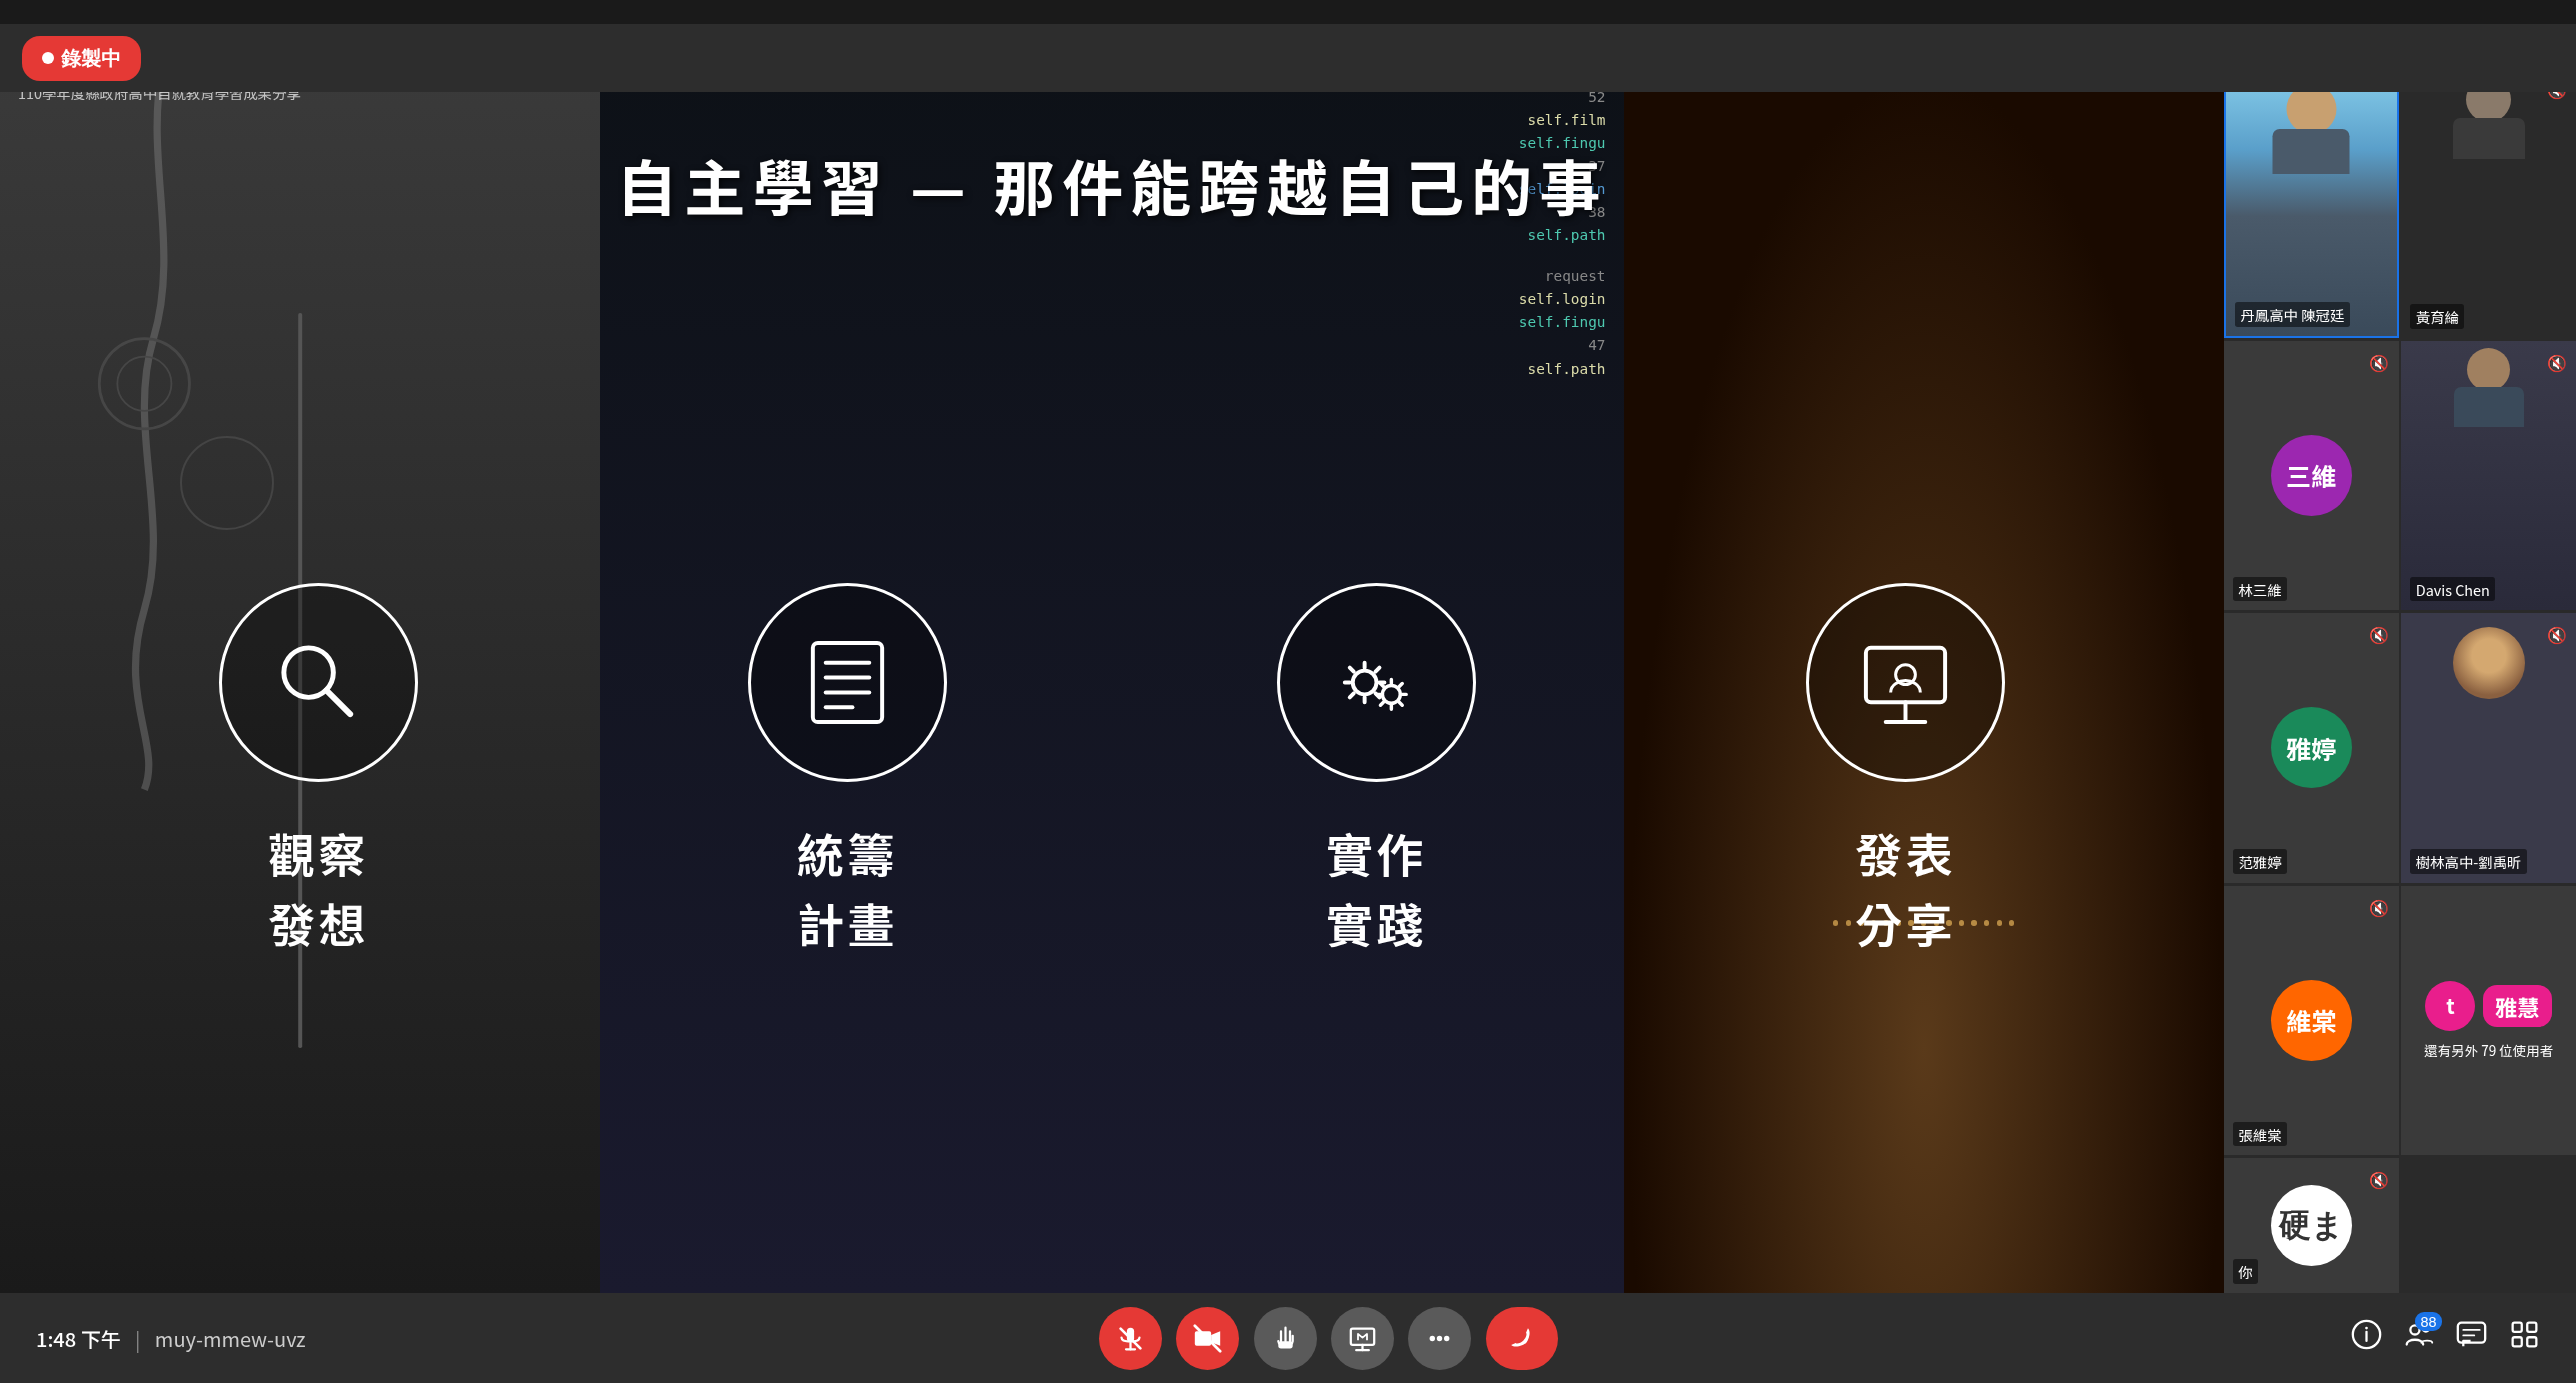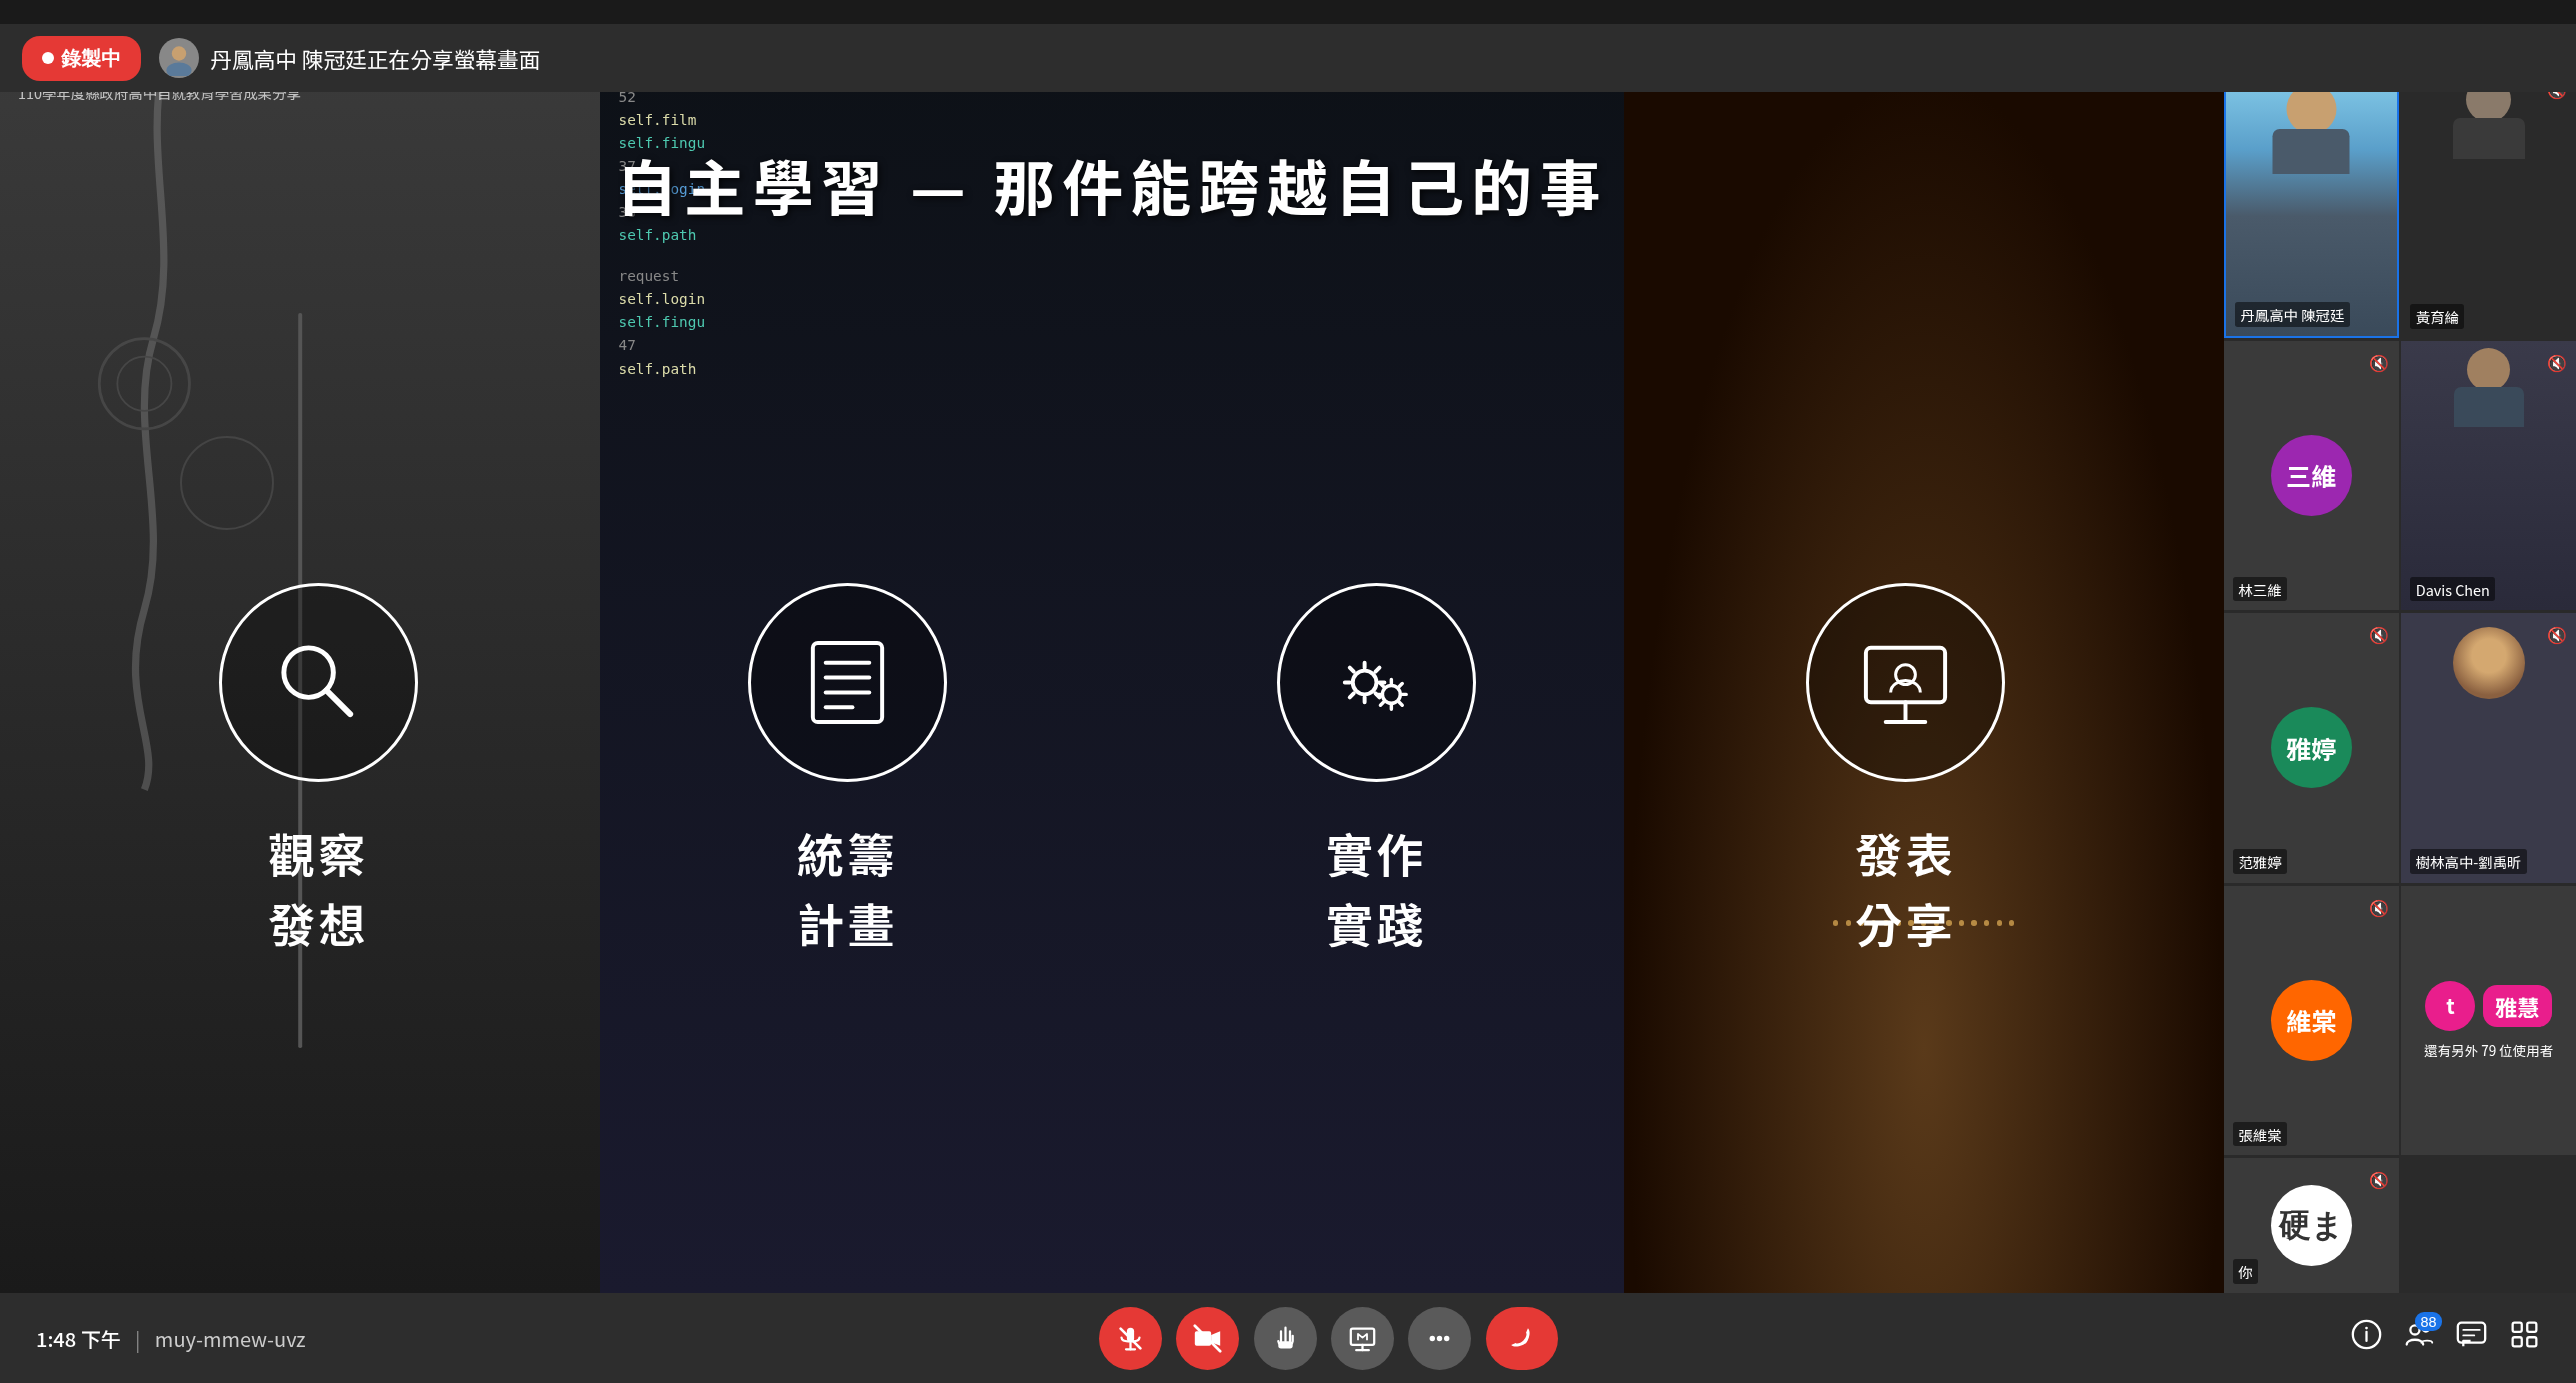--- a/index.html
+++ b/index.html
@@ -128,21 +128,21 @@
     .code-lines {
       position: absolute;
       top: 0; left: 0; right: 0; bottom: 0;
       padding: 18px;
       font-family: monospace;
       font-size: 14.4px;
       color: #888;
       line-height: 1.6;
       overflow: hidden;
     }
-    .code-line { display: block; }
+    .code-line { display: block; text-align: right; }
     .code-green { color: #4ec9b0; }
     .code-yellow { color: #dcdcaa; }
     .code-blue { color: #569cd6; }
 
     
     .slide-right {
       width: 27%;
       height: 100%;
       background: linear-gradient(180deg, #2a1a0a 0%, #3a2a1a 50%, #1a0a0a 100%);
       position: relative;
@@ -471,29 +471,20 @@
     }
   </style>
 </head>
 <body>
 
 <div class="top-bar">
   <button class="record-btn">
     <div class="record-dot"></div>
     <span>錄製中</span>
   </button>
-  <div class="presenter-info">
-    <div class="presenter-avatar">
-      <svg viewBox="0 0 40 40" width="36" height="36" fill="none">
-        <circle cx="20" cy="15" r="8" fill="#c8a070"></circle>
-        <ellipse cx="20" cy="34" rx="14" ry="9" fill="#5a7a9a"></ellipse>
-      </svg>
-    </div>
-    <span class="presenter-text">丹鳳高中 陳冠廷正在分享螢幕畫面</span>
-  </div>
 </div>
 
 <div class="main-area">
   <div class="slide-container">
 
     <div class="slide-bg">
       <div class="slide-left">
 
         <svg width="100%" height="100%" style="position:absolute;top:0;left:0;opacity:0.4" viewBox="0 0 665.547 1358">
           <path d="M180,0 C160,100 200,200 170,300 C140,400 190,500 160,600 C130,700 180,750 160,800" stroke="#888" stroke-width="8" fill="none"></path>

